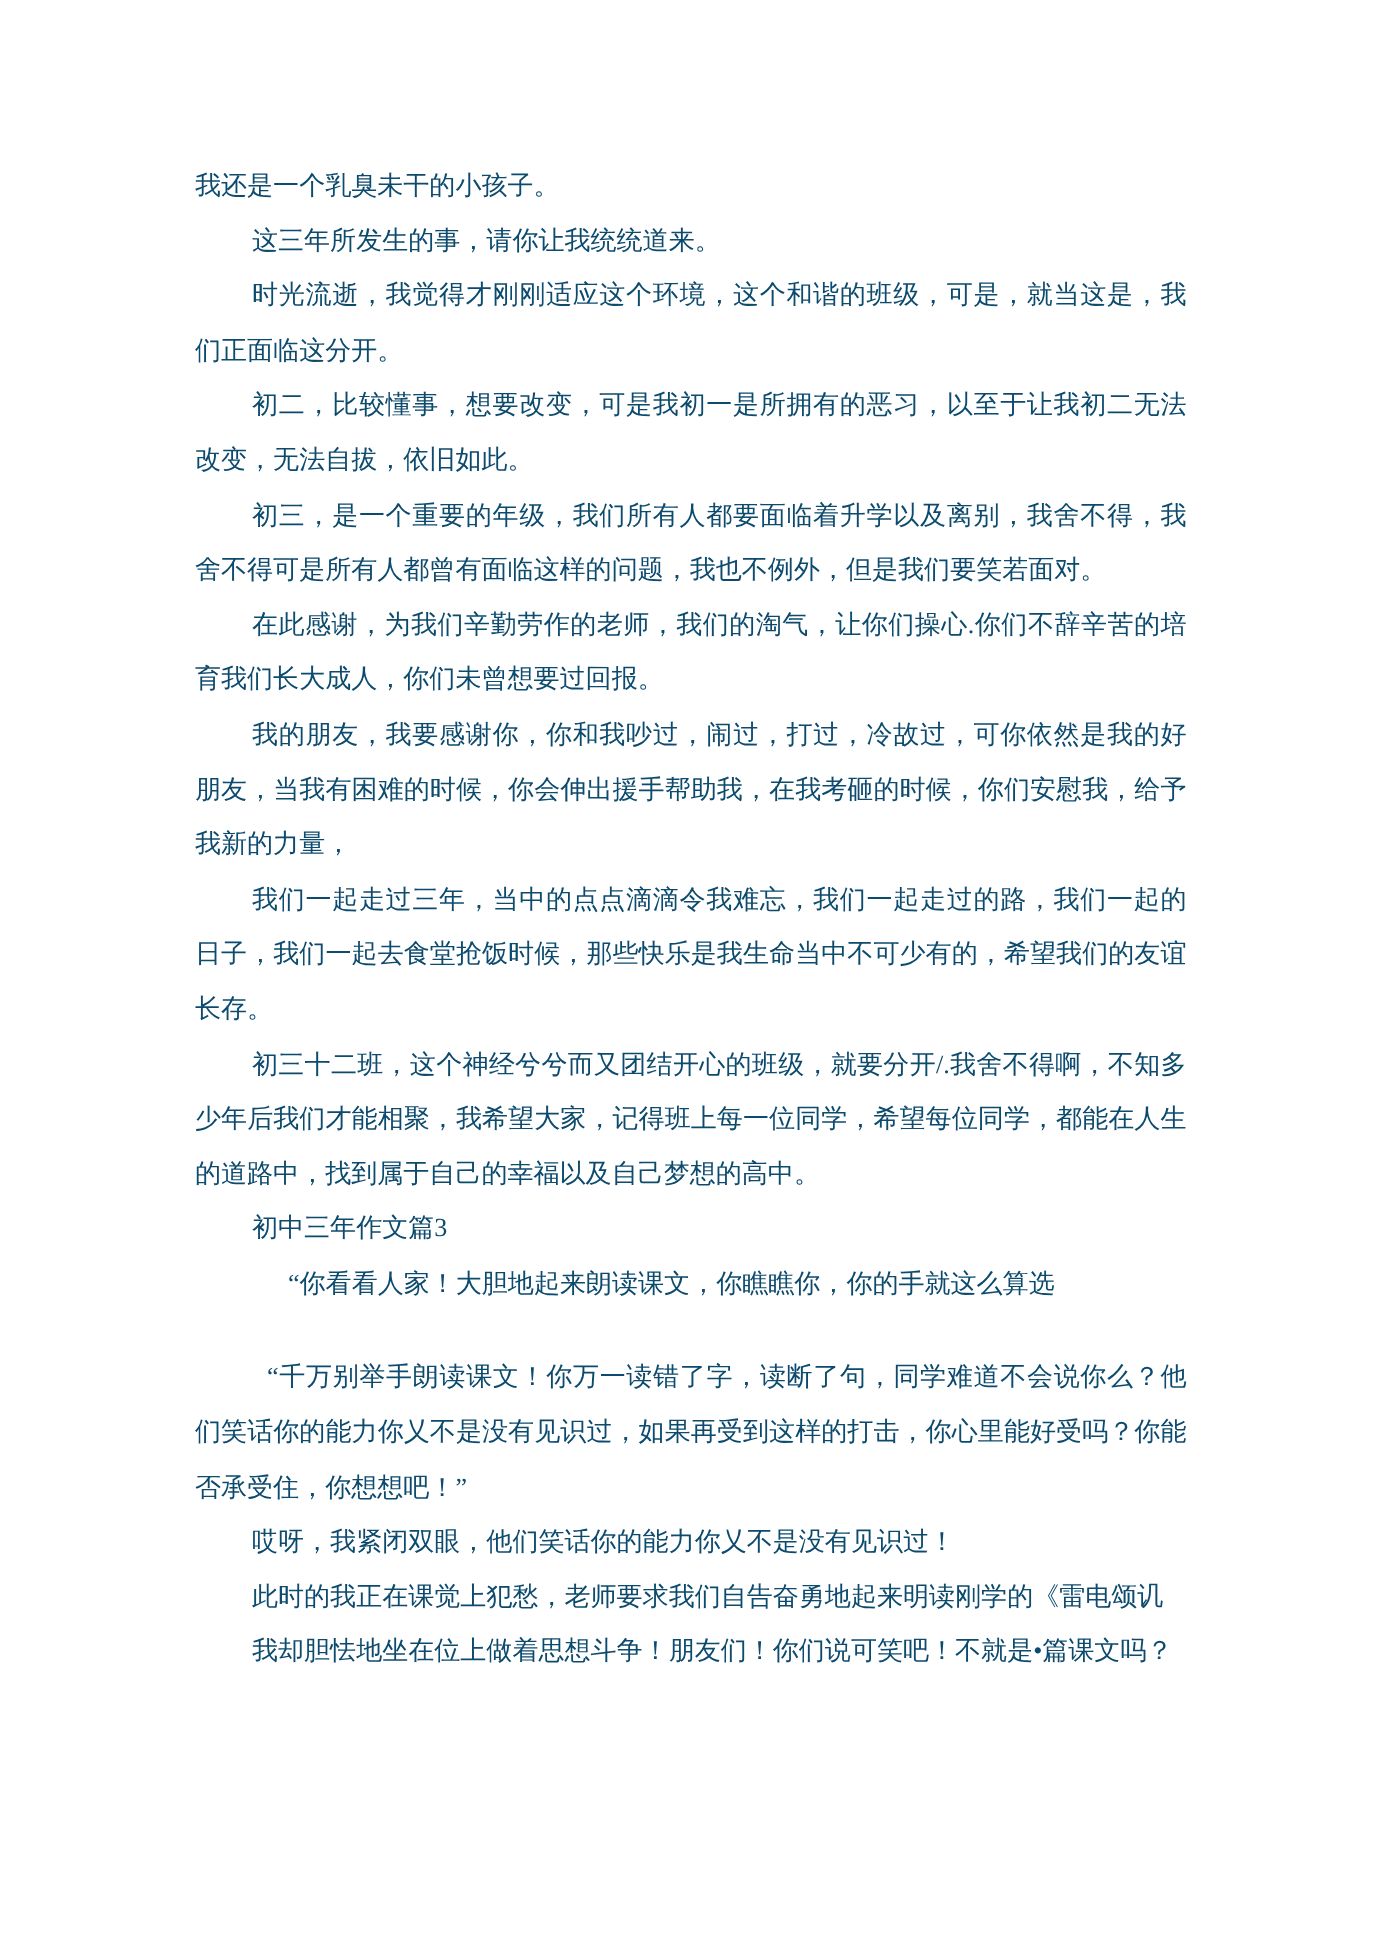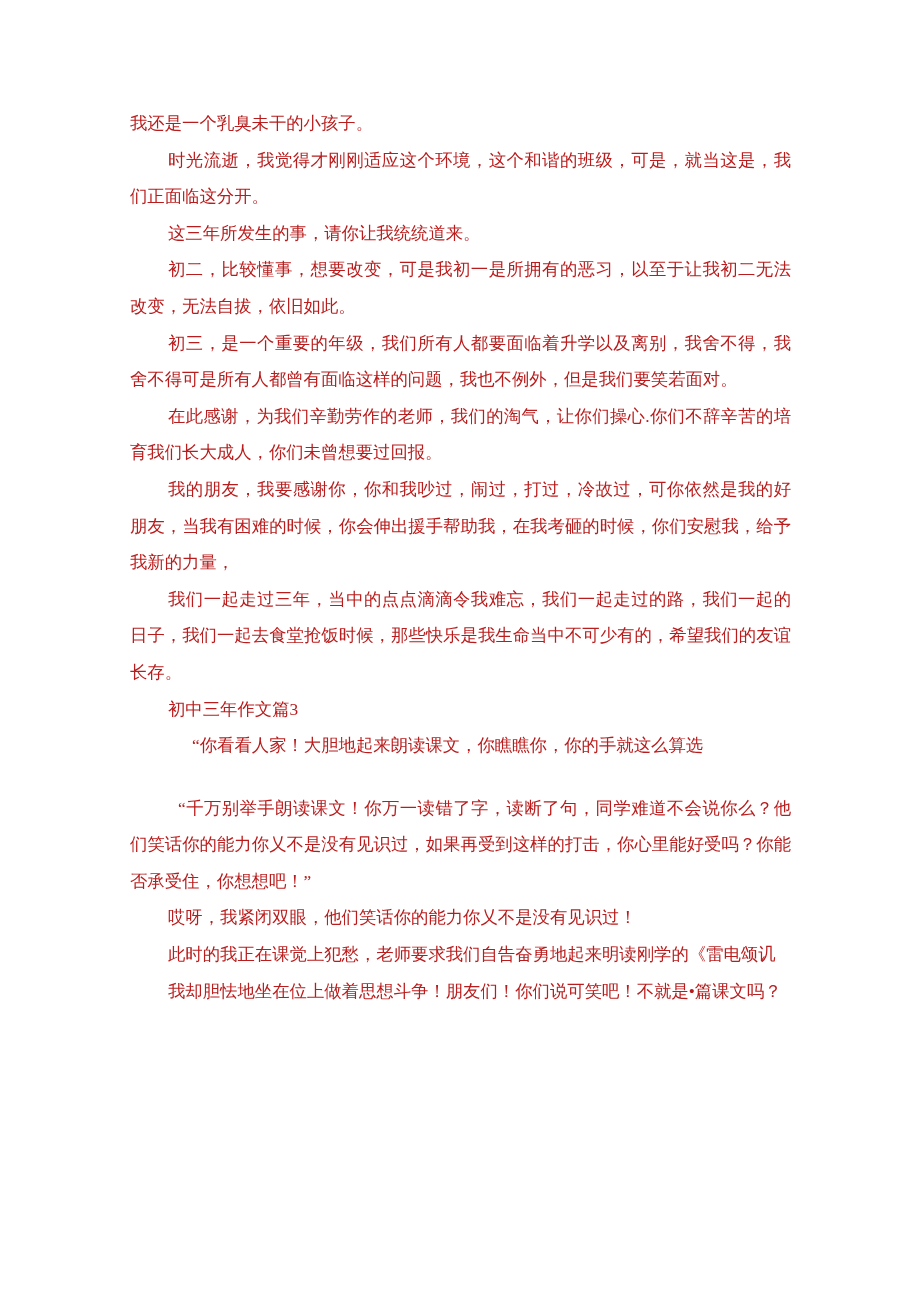--- a/index.html
+++ b/index.html
@@ -36,30 +36,31 @@
     .para.indent-none   { text-indent: 0; }
     .para.indent-normal { text-indent: 38px; }
     .para.indent-quote  { text-indent: 48px; margin-top: 26px; }
     .para.indent-deep   { text-indent: 62px; }
     .para.heading       { font-weight: normal; }
   </style>
 </head>
 <body>
 
 <div class="page" style="background: rgb(255, 255, 255);">
-  <div class="doc-content" style="color: #b91c1c; font-family: Liberation Serif, serif;">
+  <div class="doc-content" style="color: #0c4a6e; font-family: Liberation Serif, serif;">
 
   <p class="para indent-none">我还是一个乳臭未干的小孩子。</p>
+      <p class="para indent-normal">这三年所发生的事，请你让我统统道来。</p>
       <p class="para indent-normal">时光流逝，我觉得才刚刚适应这个环境，这个和谐的班级，可是，就当这是，我们正面临这分开。</p>
-      <p class="para indent-normal">这三年所发生的事，请你让我统统道来。</p>
       <p class="para indent-normal">初二，比较懂事，想要改变，可是我初一是所拥有的恶习，以至于让我初二无法改变，无法自拔，依旧如此。</p>
       <p class="para indent-normal">初三，是一个重要的年级，我们所有人都要面临着升学以及离别，我舍不得，我舍不得可是所有人都曾有面临这样的问题，我也不例外，但是我们要笑若面对。</p>
       <p class="para indent-normal">在此感谢，为我们辛勤劳作的老师，我们的淘气，让你们操心.你们不辞辛苦的培育我们长大成人，你们未曾想要过回报。</p>
       <p class="para indent-normal">我的朋友，我要感谢你，你和我吵过，闹过，打过，冷故过，可你依然是我的好朋友，当我有困难的时候，你会伸出援手帮助我，在我考砸的时候，你们安慰我，给予我新的力量，</p>
       <p class="para indent-normal">我们一起走过三年，当中的点点滴滴令我难忘，我们一起走过的路，我们一起的日子，我们一起去食堂抢饭时候，那些快乐是我生命当中不可少有的，希望我们的友谊长存。</p>
+      <p class="para indent-normal">初三十二班，这个神经兮兮而又团结开心的班级，就要分开/.我舍不得啊，不知多少年后我们才能相聚，我希望大家，记得班上每一位同学，希望每位同学，都能在人生的道路中，找到属于自己的幸福以及自己梦想的高中。</p>
       <p class="para indent-normal heading">初中三年作文篇3</p>
       <p class="para indent-deep">“你看看人家！大胆地起来朗读课文，你瞧瞧你，你的手就这么算选</p>
       <p class="para indent-quote">“千万别举手朗读课文！你万一读错了字，读断了句，同学难道不会说你么？他们笑话你的能力你乂不是没有见识过，如果再受到这样的打击，你心里能好受吗？你能否承受住，你想想吧！”</p>
       <p class="para indent-normal">哎呀，我紧闭双眼，他们笑话你的能力你乂不是没有见识过！</p>
       <p class="para indent-normal">此时的我正在课觉上犯愁，老师要求我们自告奋勇地起来明读刚学的《雷电颂讥</p>
       <p class="para indent-normal">我却胆怯地坐在位上做着思想斗争！朋友们！你们说可笑吧！不就是•篇课文吗？</p>
     </div>
 </div>
 
 </body></html>

